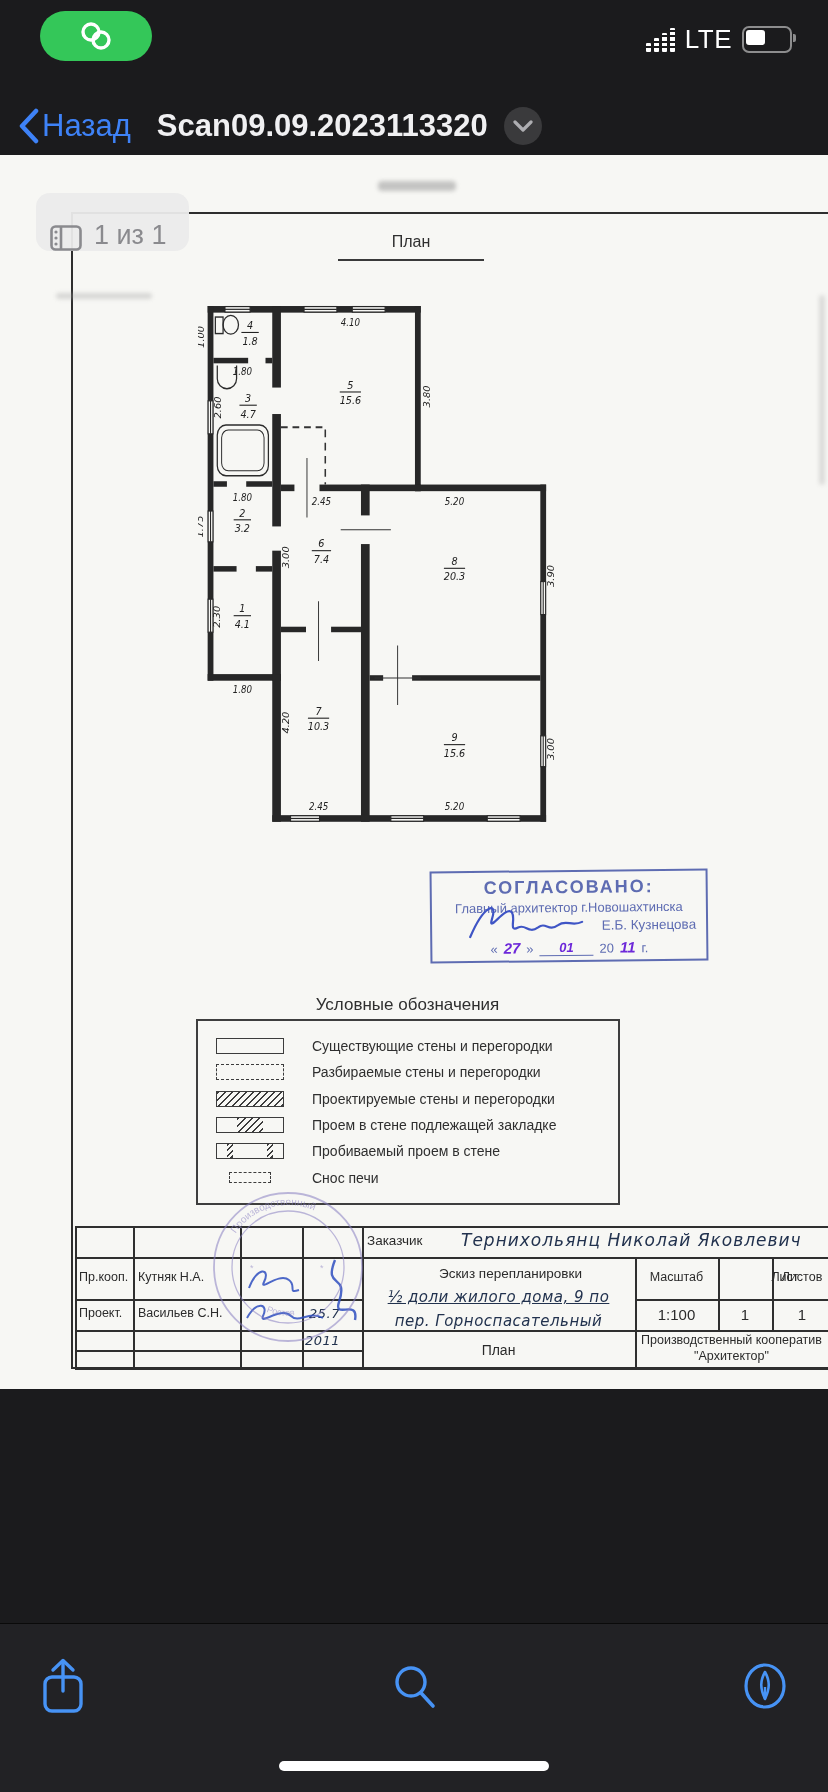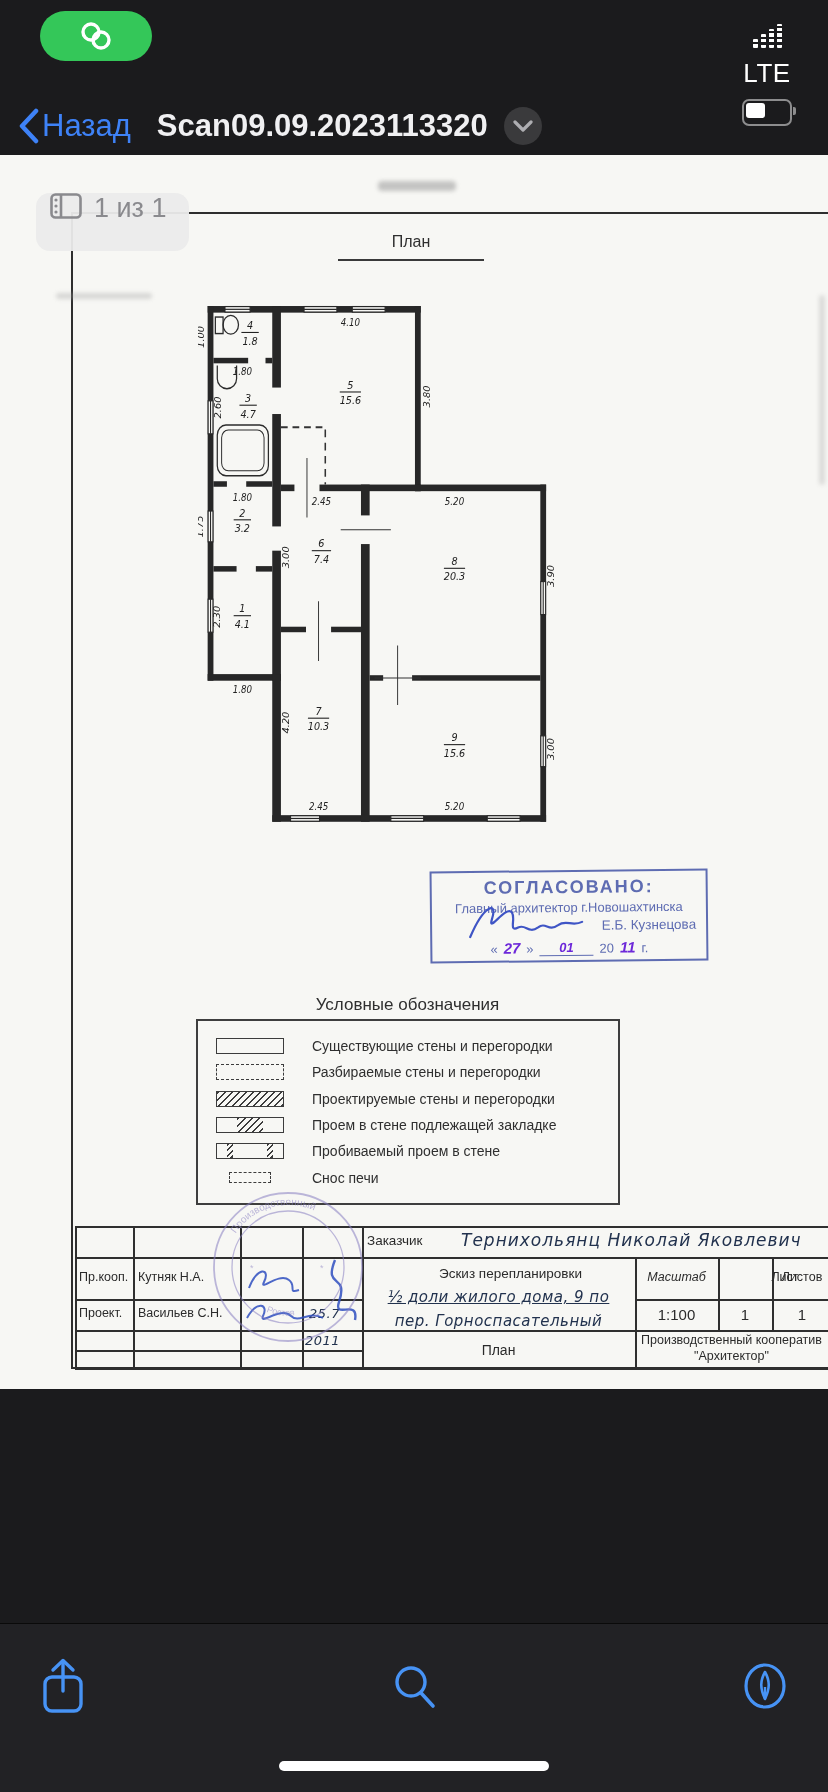--- a/index.html
+++ b/index.html
@@ -3,21 +3,21 @@
 <meta charset="utf-8">
 <style>
   html,body{margin:0;padding:0;background:#1b1b1d;}
   .screen{position:relative;width:828px;height:1792px;background:#1b1b1d;overflow:hidden;
           font-family:"Liberation Sans",sans-serif;}
 
   
   .statusbar{position:absolute;top:0;left:0;width:828px;height:90px;}
   .hotspot-pill{position:absolute;left:40px;top:11px;width:112px;height:50px;border-radius:25px;
                 background:#34c759;display:flex;align-items:center;justify-content:center;}
-  .status-right{position:absolute;right:36px;top:24px;display:flex;align-items:center;gap:10px;flex-direction:column;}
+  .status-right{position:absolute;right:36px;top:24px;display:flex;align-items:center;gap:10px;}
   .sigbars{display:flex;align-items:flex-end;gap:3px;height:24px;}
   .sigbars i{display:block;width:5px;border-radius:1px;
              background:repeating-linear-gradient(to top,#fff 0 3.5px,rgba(0,0,0,0) 3.5px 5.6px);}
   .lte{color:#fff;font-size:26px;letter-spacing:.5px;}
   .batt{position:relative;width:46px;height:23px;border:2px solid rgba(255,255,255,.5);
         border-radius:7px;}
   .batt i{position:absolute;left:2px;top:2px;width:19px;height:15px;background:#fff;border-radius:3px;}
   .batt u{position:absolute;right:-6px;top:6px;width:3px;height:8px;background:rgba(255,255,255,.5);
           border-radius:0 2px 2px 0;}
 
@@ -29,21 +29,21 @@
   .title-drop{width:38px;height:38px;border-radius:19px;background:#3a3a3c;margin-left:16px;
               display:flex;align-items:center;justify-content:center;}
 
   
   .paper{position:absolute;top:155px;left:0;width:828px;height:1234px;background:#f7f7f4;overflow:hidden;
          color:#2c2c2c;}
   .frame{position:absolute;left:71px;top:57px;width:772px;height:1153px;border:2px solid #2e2e2e;}
   .smudge{position:absolute;background:#9a9a9a;filter:blur(2px);opacity:.55;border-radius:4px;}
 
   .page-badge{position:absolute;left:36px;top:38px;height:58px;padding:0 22px 0 14px;border-radius:14px;
-              background:rgba(235,235,235,.95);display:flex;align-items:flex-start;gap:12px;}
+              background:rgba(235,235,235,.95);display:flex;align-items:flex-end;gap:12px;}
   .page-badge span{color:#8a8a8e;font-size:27px;font-weight:500;}
 
   .plan-heading{position:absolute;left:336px;top:78px;width:150px;text-align:center;
                 font-size:16px;color:#2f2f2f;}
   .plan-underline{position:absolute;left:338px;top:104px;width:146px;height:2px;background:#3a3a3a;}
 
   .floorplan{position:absolute;left:198px;top:140px;}
   .rl{font:italic 10px "DejaVu Sans",sans-serif;fill:#222;}
   .dim{font:italic 9px "DejaVu Sans",sans-serif;fill:#222;}
 
@@ -360,21 +360,21 @@
       <div class="tbt" style="left:63px;top:44px;">Кутняк Н.А.</div>
       <div class="tbt" style="left:4px;top:80px;">Проект.</div>
       <div class="tbt" style="left:63px;top:80px;">Васильев С.Н.</div>
       <div class="tbt hand" style="left:234px;top:80px;font-size:13px;">25.7</div>
       <div class="tbt hand" style="left:230px;top:107px;font-size:13px;">2011</div>
 
       <div class="tbc" style="left:299px;top:40px;width:273px;font-size:13.5px;">Эскиз перепланировки</div>
       <div class="tbc hand" style="left:287px;top:62px;width:273px;font-size:15px;text-decoration:underline;">½ доли жилого дома, 9 по</div>
       <div class="tbc hand" style="left:287px;top:86px;width:273px;font-size:15px;">пер. Горноспасательный</div>
 
-      <div class="tbc" style="left:560px;top:44px;width:83px;font-style:italic;">Масштаб</div>
+      <div class="tbc" style="left:560px;top:44px;width:83px;">Масштаб</div>
       <div class="tbc" style="left:643px;top:44px;width:54px;margin-left:40px;">Лист</div>
       <div class="tbc" style="left:697px;top:44px;width:60px;">Листов</div>
       <div class="tbc" style="left:560px;top:80px;width:83px;font-size:15px;">1:100</div>
       <div class="tbc" style="left:643px;top:80px;width:54px;font-size:15px;">1</div>
       <div class="tbc" style="left:697px;top:80px;width:60px;font-size:15px;">1</div>
 
       <div class="tbc" style="left:287px;top:116px;width:273px;font-size:14px;">План</div>
       <div class="tbc" style="left:560px;top:107px;width:193px;font-size:12.5px;">Производственный кооператив</div>
       <div class="tbc" style="left:560px;top:123px;width:193px;font-size:12.5px;">"Архитектор"</div>
 

